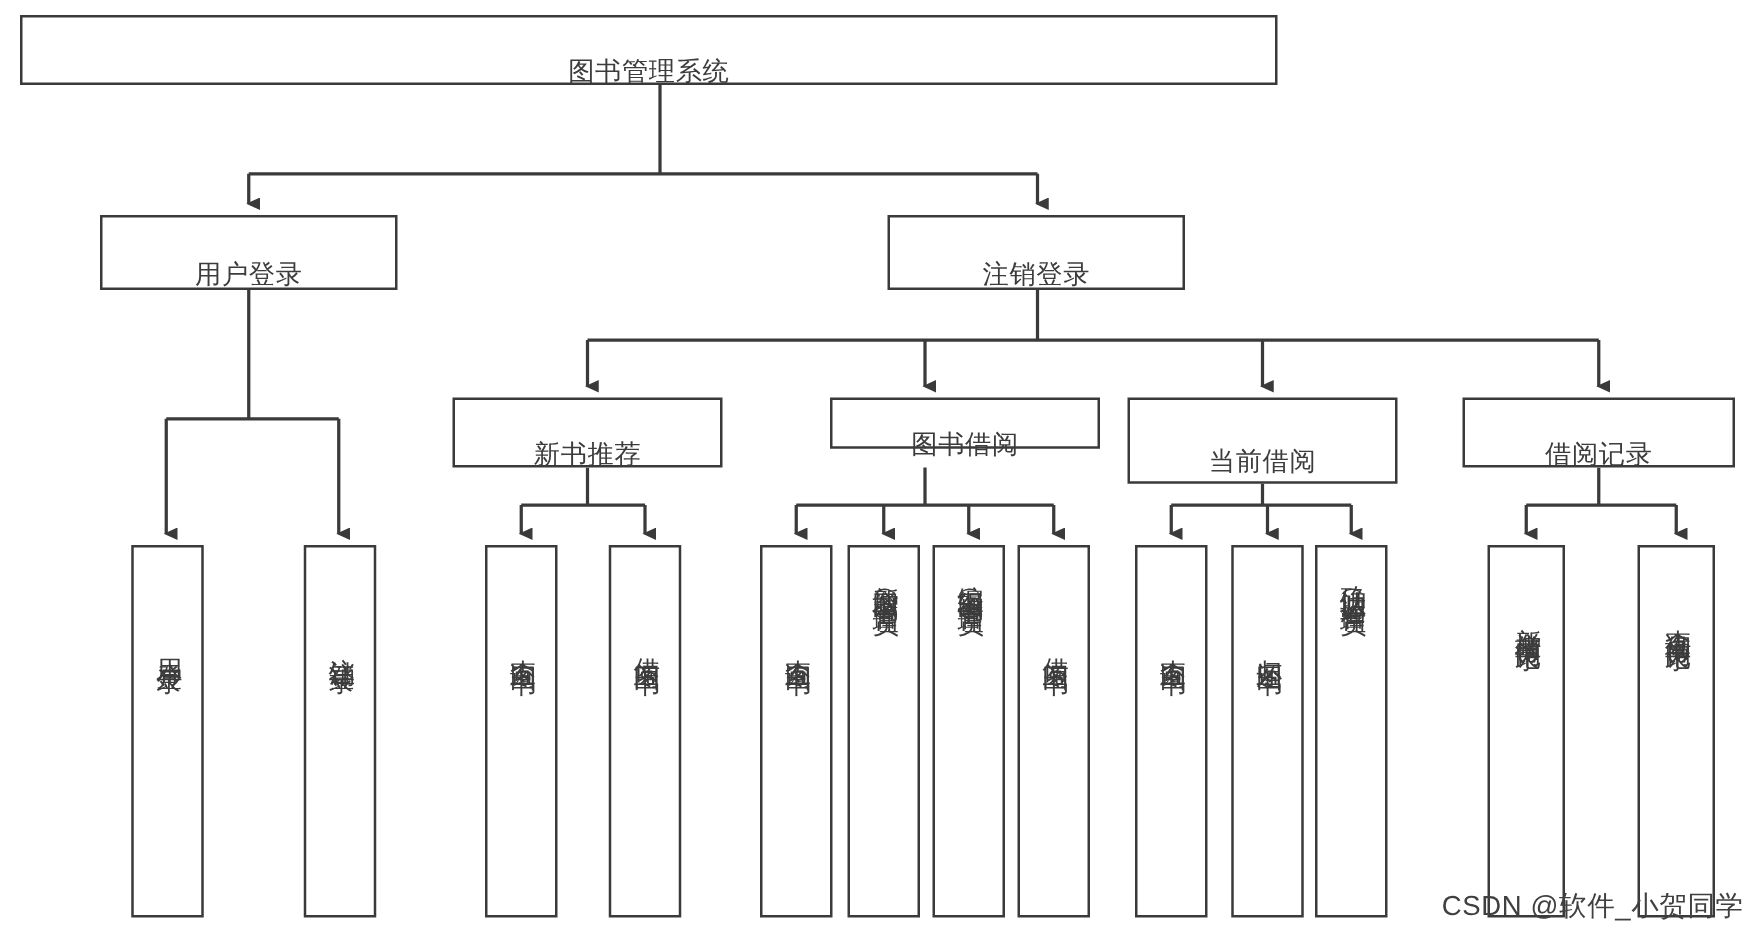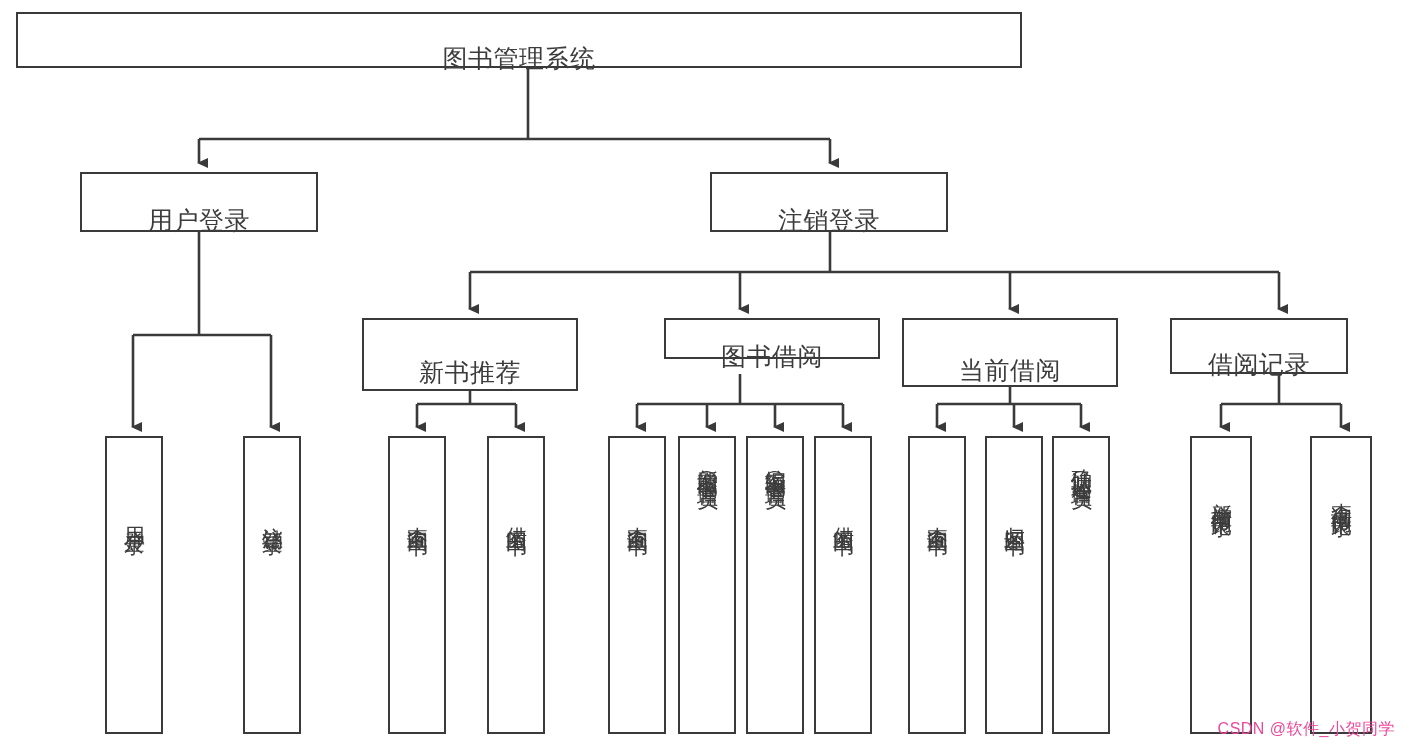--- a/index.html
+++ b/index.html
@@ -29,21 +29,21 @@
     position: absolute;
     box-sizing: border-box;
     background: #ffffff;
     border: 2px solid #3a3a3a;
     display: flex;
     align-items: center;
     justify-content: center;
     color: #3c3c3c;
   }
   .node .lbl {
-    font-size: 25px;
+    font-size: 21px;
     line-height: 1.15;
     letter-spacing: 0.5px;
     white-space: nowrap;
     color: #3c3c3c;
     margin-top: 36px;
   }
   .leaf {
     position: absolute;
     box-sizing: border-box;
     background: #ffffff;
@@ -61,22 +61,22 @@
     color: #3c3c3c;
     white-space: nowrap;
   }
   .leaf.tall .vlbl  { margin-top: 14px; }
   .leaf.short .vlbl { margin-top: 72px; }
   .leaf.rec .vlbl   { margin-top: 48px; }
   .watermark {
     position: absolute;
     right: 10px;
     bottom: 7px;
-    font-size: 16px;
-    color: #ec4899;
+    font-size: 22px;
+    color: #404040;
     white-space: nowrap;
     letter-spacing: 0.5px;
   }
 </style>
 </head>
 <body>
 
 <div id="canvas">
 
   <svg class="wires" viewBox="0 0 1405 747">
@@ -136,30 +136,30 @@
     <span class="lbl">图书管理系统</span>
   </div>
 
   <div class="node" style="left:80px; top:172px; width:238px; height:60px;">
     <span class="lbl">用户登录</span>
   </div>
   <div class="node" style="left:710px; top:172px; width:238px; height:60px;">
     <span class="lbl">注销登录</span>
   </div>
 
-  <div class="node" style="left:362px; top:318px; width:216px; height:73px;">
+  <div class="node" style="left:362px; top:318px; width:216px; height:56px;">
     <span class="lbl">新书推荐</span>
   </div>
   <div class="node" style="left:664px; top:318px; width:216px; height:41px;">
     <span class="lbl">图书借阅</span>
   </div>
   <div class="node" style="left:902px; top:318px; width:216px; height:69px;">
     <span class="lbl">当前借阅</span>
   </div>
-  <div class="node" style="left:1170px; top:318px; width:178px; height:56px;">
+  <div class="node" style="left:1170px; top:318px; width:218px; height:56px;">
     <span class="lbl">借阅记录</span>
   </div>
 
   <div class="leaf short" style="left:105px; top:436px; width:58px; height:298px;">
     <span class="vlbl">用户登录</span>
   </div>
   <div class="leaf short" style="left:243px; top:436px; width:58px; height:298px;">
     <span class="vlbl">注销登录</span>
   </div>
 

